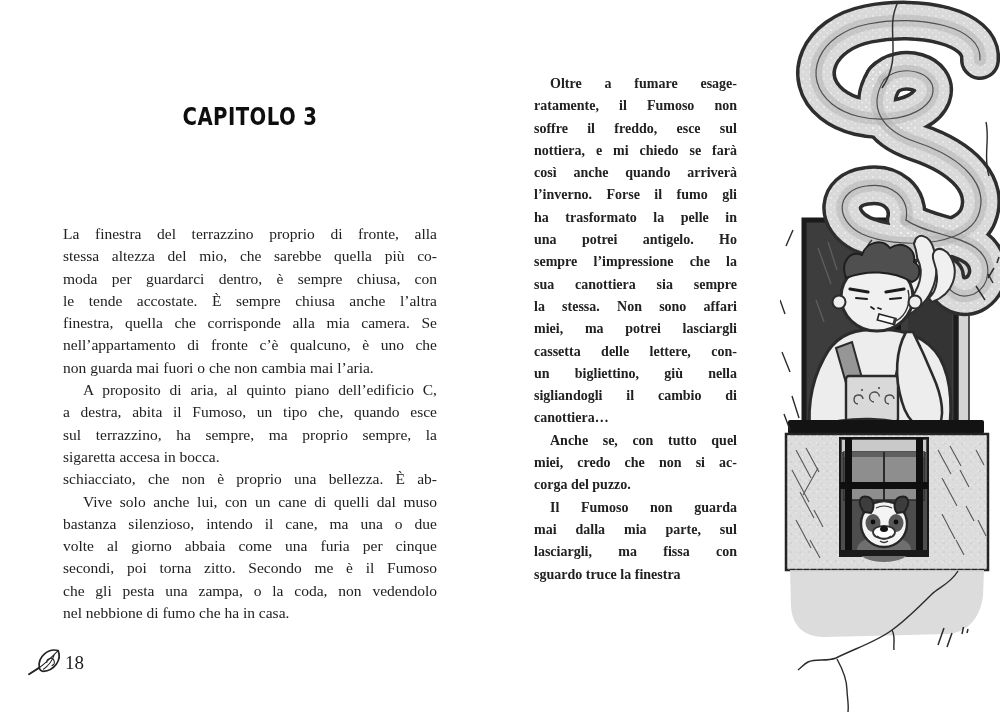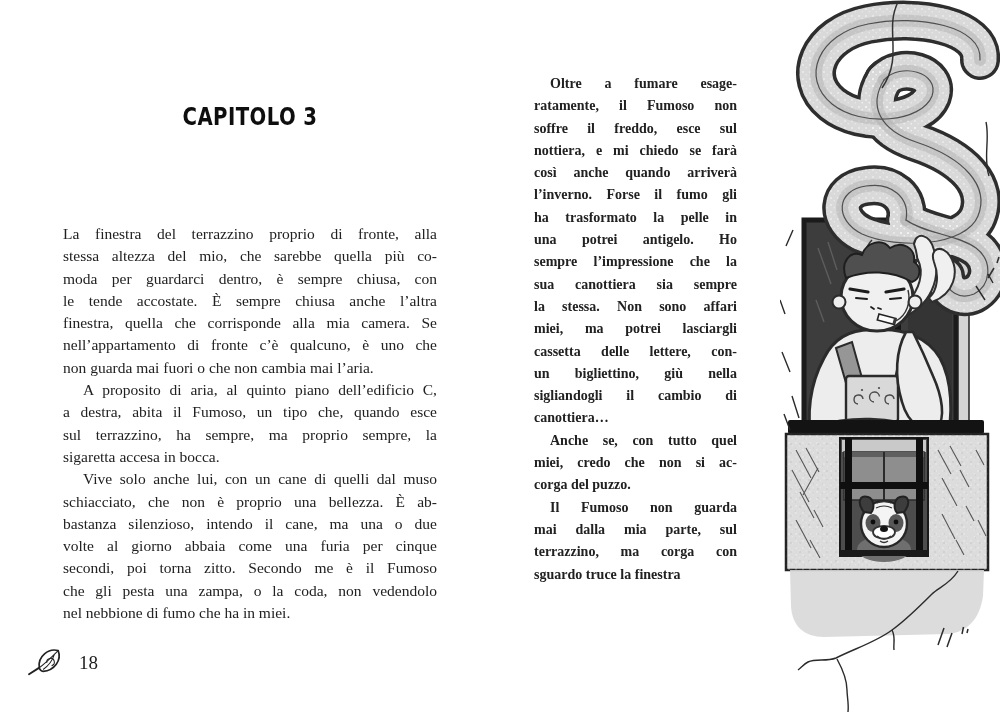--- a/index.html
+++ b/index.html
@@ -9,21 +9,21 @@
         font-family:"DejaVu Sans",sans-serif;font-weight:bold;font-size:24px;color:#0e0e0e;
         transform:scaleX(.82);letter-spacing:.5px;}
   .col{position:absolute;}
   .col .line{text-align:justify;text-align-last:justify;text-justify:inter-word;white-space:nowrap;}
   .col .line.end{text-align-last:left;}
   .left-col{left:63px;top:206px;width:374px;font-size:15.5px;line-height:22.3px;margin-top:17px;}
   .left-col .line.ind{text-indent:20px;}
   .right-col{left:534px;top:73px;width:203px;font-size:14px;line-height:22.3px;font-weight:bold;}
   .right-col .line.ind{text-indent:16px;}
   .illu{position:absolute;left:780px;top:0;width:220px;height:714px;}
-  .footer{position:absolute;left:26px;top:645px;display:flex;align-items:center;gap:15px;}
+  .footer{position:absolute;left:26px;top:645px;display:flex;align-items:center;gap:1px;}
   .pagenum{font-size:19px;color:#1c1c1c;}
   
   .sm use{fill:none;stroke-linecap:round;stroke-linejoin:round;}
   .o1{stroke:#2e2e2e;stroke-width:40;}
   .o2{stroke:#d9d9d9;stroke-width:33;}
   .o3{stroke:url(#stip);stroke-width:33;opacity:.85;}
   .o4{stroke:#b2b2b2;stroke-width:12;opacity:.5;}
   .o5{stroke:#4f4f4f;stroke-width:1.2;}
 </style>
 </head>
@@ -38,27 +38,27 @@
       <div class="line">stessa altezza del mio, che sarebbe quella più co-</div>
       <div class="line">moda per guardarci dentro, è sempre chiusa, con</div>
       <div class="line">le tende accostate. È sempre chiusa anche l’altra</div>
       <div class="line">finestra, quella che corrisponde alla mia camera. Se</div>
       <div class="line">nell’appartamento di fronte c’è qualcuno, è uno che</div>
       <div class="line end">non guarda mai fuori o che non cambia mai l’aria.</div>
       <div class="line ind">A proposito di aria, al quinto piano dell’edificio C,</div>
       <div class="line">a destra, abita il Fumoso, un tipo che, quando esce</div>
       <div class="line">sul terrazzino, ha sempre, ma proprio sempre, la</div>
       <div class="line end">sigaretta accesa in bocca.</div>
+      <div class="line">schiacciato, che non è proprio una bellezza. È ab-</div>
       <div class="line ind">Vive solo anche lui, con un cane di quelli dal muso</div>
-      <div class="line">schiacciato, che non è proprio una bellezza. È ab-</div>
       <div class="line">bastanza silenzioso, intendo il cane, ma una o due</div>
       <div class="line">volte al giorno abbaia come una furia per cinque</div>
       <div class="line">secondi, poi torna zitto. Secondo me è il Fumoso</div>
       <div class="line">che gli pesta una zampa, o la coda, non vedendolo</div>
-      <div class="line end">nel nebbione di fumo che ha in miei.</div>
+      <div class="line end">nel nebbione di fumo che ha in casa.</div>
     </div>
   <div class="col right-col" id="right-col">
       <div class="line ind">Oltre a fumare esage-</div>
       <div class="line">ratamente, il Fumoso non</div>
       <div class="line">soffre il freddo, esce sul</div>
       <div class="line">nottiera, e mi chiedo se farà</div>
       <div class="line">così anche quando arriverà</div>
       <div class="line">l’inverno. Forse il fumo gli</div>
       <div class="line">ha trasformato la pelle in</div>
       <div class="line">una potrei antigelo. Ho</div>
@@ -68,21 +68,21 @@
       <div class="line">miei, ma potrei lasciargli</div>
       <div class="line">cassetta delle lettere, con-</div>
       <div class="line">un bigliettino, giù nella</div>
       <div class="line">sigliandogli il cambio di</div>
       <div class="line end">canottiera…</div>
       <div class="line ind">Anche se, con tutto quel</div>
       <div class="line">miei, credo che non si ac-</div>
       <div class="line end">corga del puzzo.</div>
       <div class="line ind">Il Fumoso non guarda</div>
       <div class="line">mai dalla mia parte, sul</div>
-      <div class="line">terrazzino, ma corga con</div>
+      <div class="line">lasciargli, ma fissa con</div>
       <div class="line end">sguardo truce la finestra</div>
     </div>
 
   <div class="illu">
     <svg viewBox="0 0 220 714" width="220" height="714" xmlns="http://www.w3.org/2000/svg">
       <defs>
         <pattern id="stip" width="7" height="7" patternUnits="userSpaceOnUse">
           <circle cx="2" cy="2" r=".8" fill="#ffffff"></circle>
             <circle cx="5.2" cy="4.8" r=".55" fill="#ffffff"></circle>
         </pattern>

